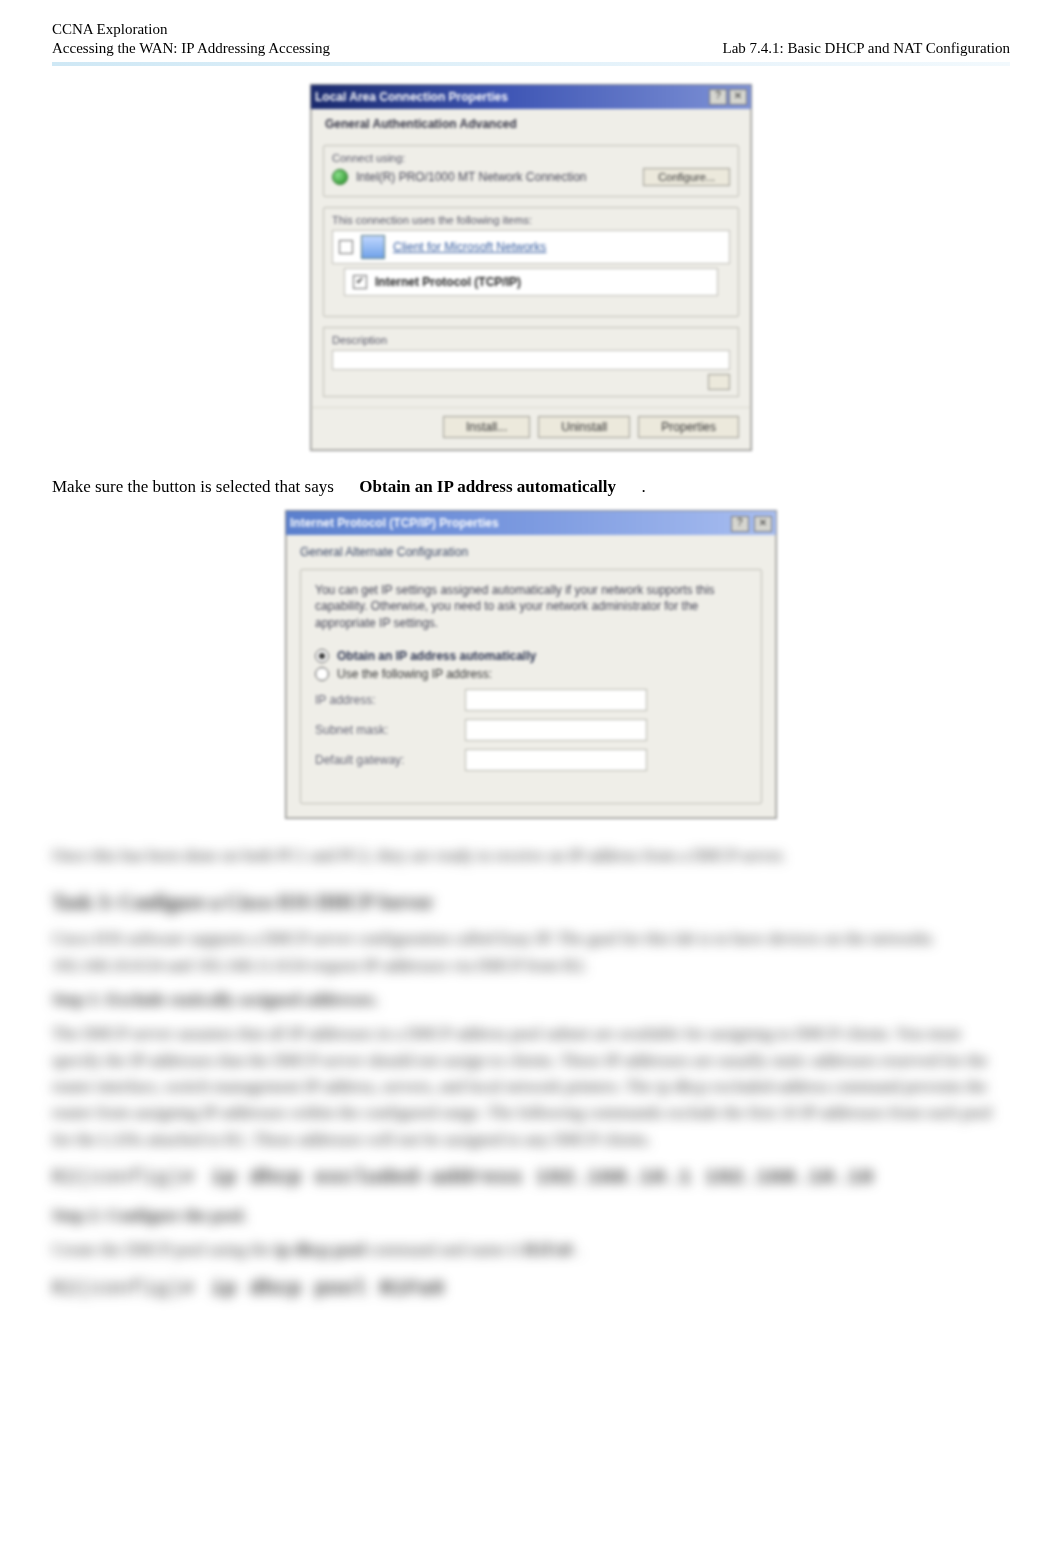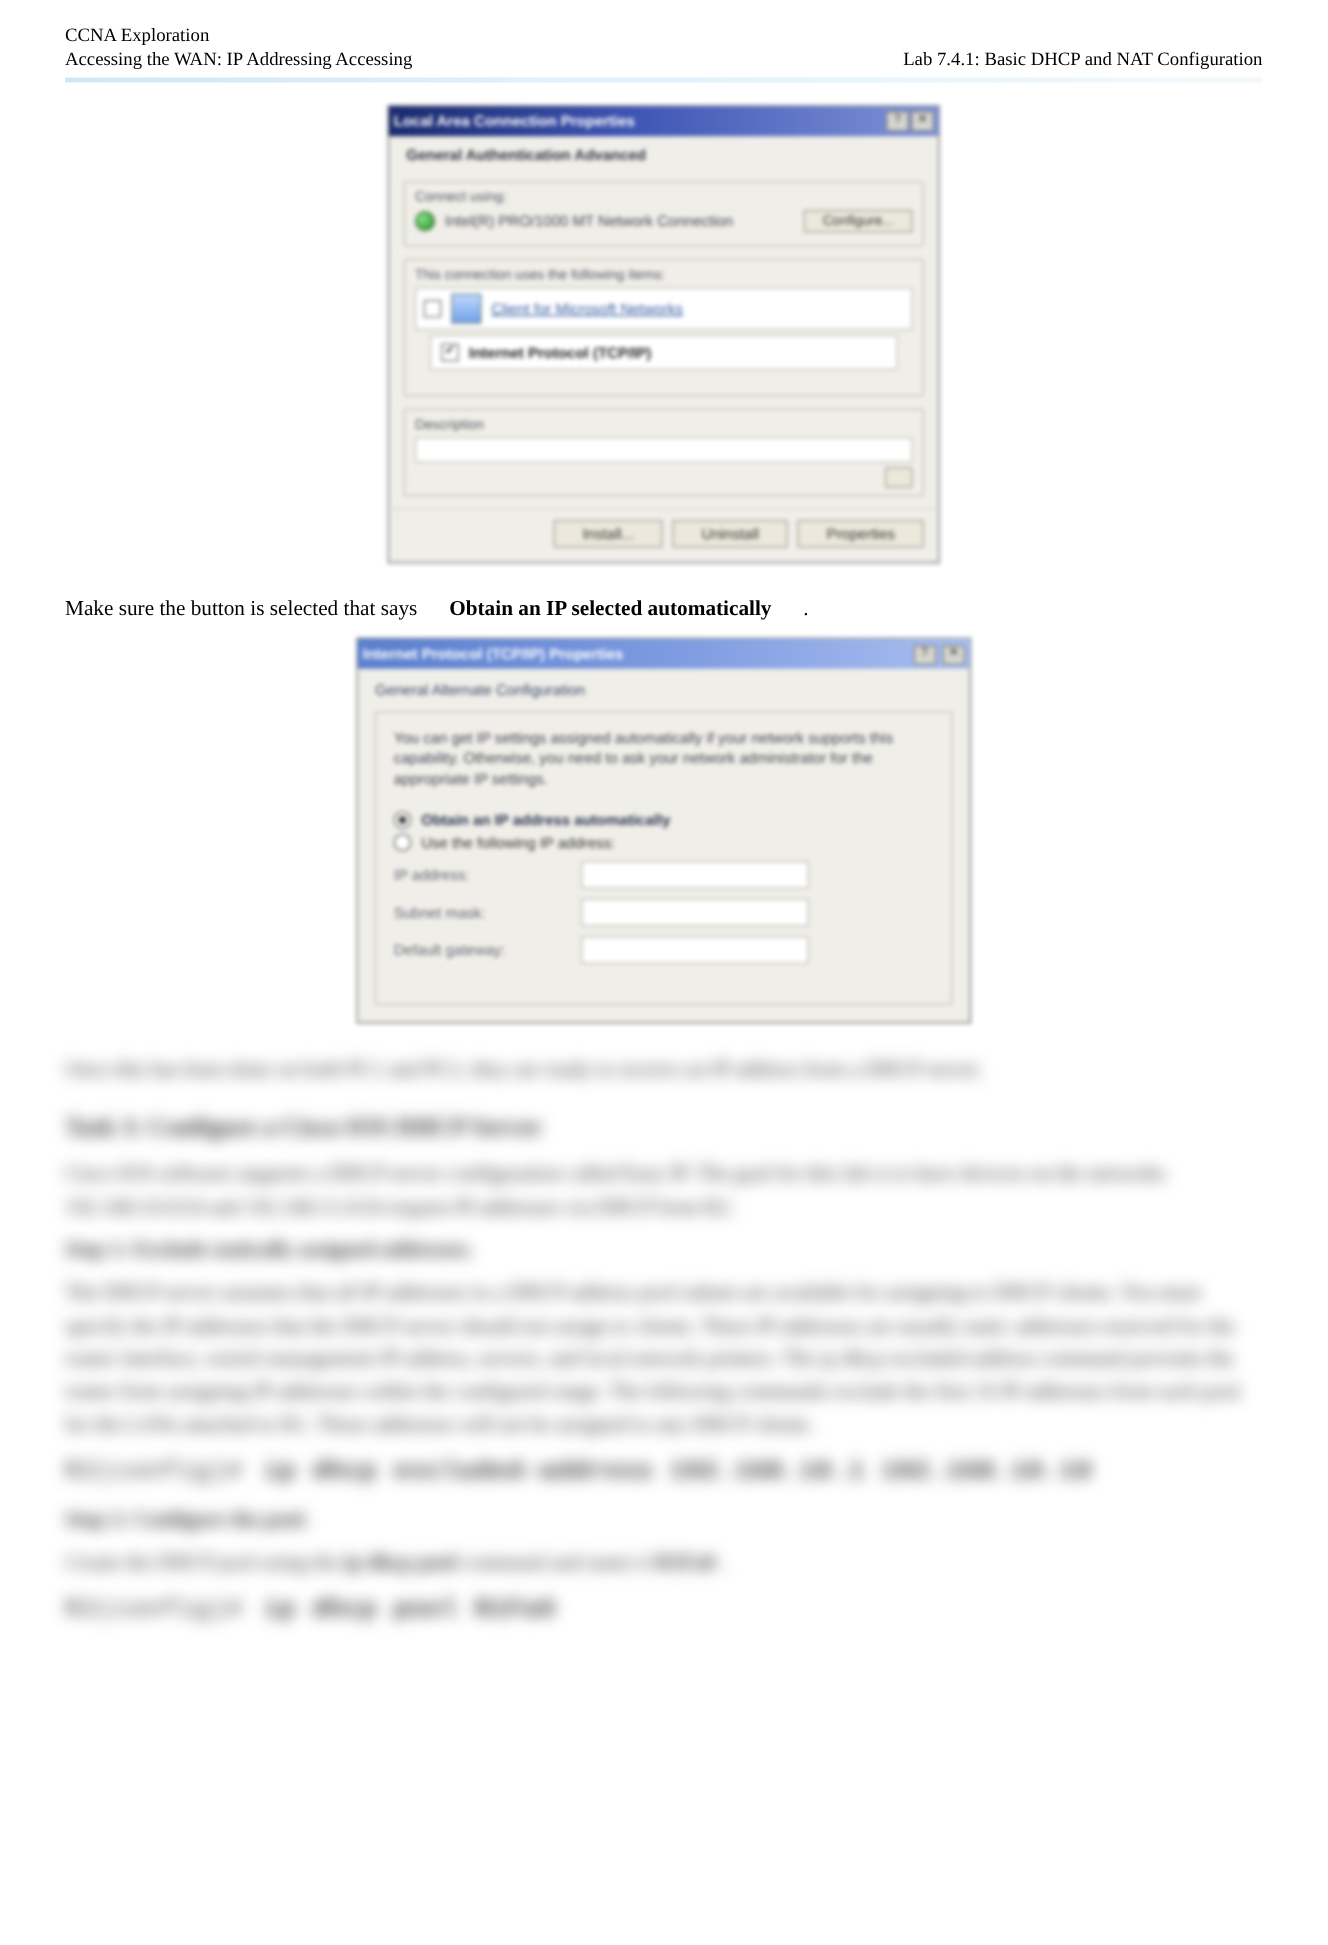--- a/index.html
+++ b/index.html
@@ -293,21 +293,21 @@
         <span class="btn">Install...</span>
         <span class="btn">Uninstall</span>
         <span class="btn">Properties</span>
       </div>
     </div>
   </div>
 
   <div class="body-text">
     <span>Make sure the button is selected that says</span>
     <span>&nbsp;&nbsp;&nbsp;&nbsp;</span>
-    <span class="bold">Obtain an IP selected automatically</span>
+    <span class="bold">Obtain an IP address automatically</span>
     <span>&nbsp;&nbsp;&nbsp;&nbsp;</span>
     <span>.</span>
   </div>
 
   <div class="center-img-wrap">
     <div class="wizard2">
       <div class="titlebar2">
         <span class="t-left">Internet Protocol (TCP/IP) Properties</span>
         <span class="t-icons">
           <span>?</span>

